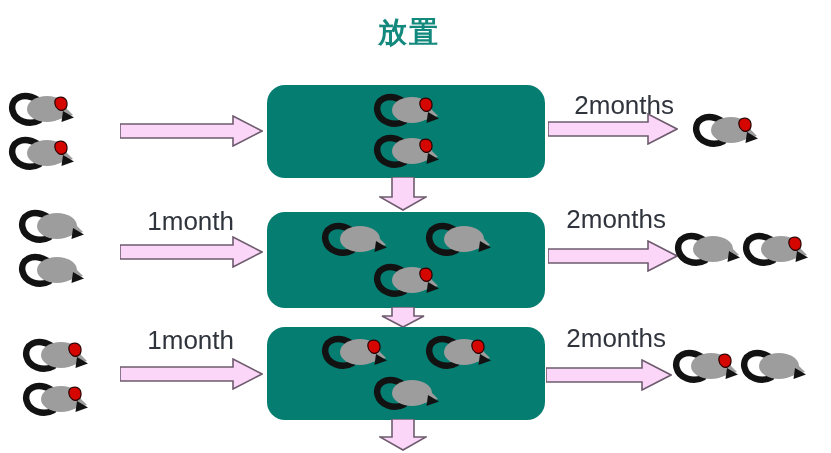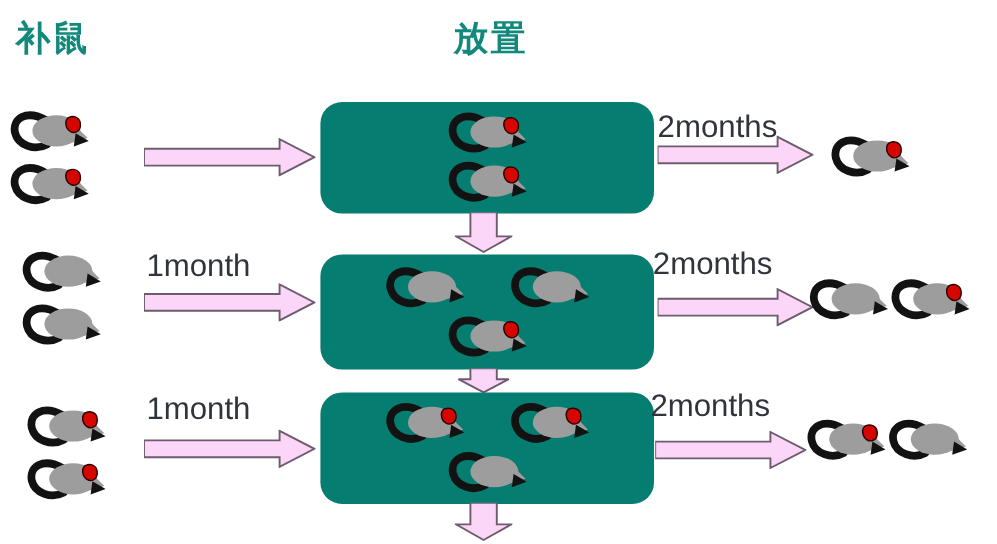--- a/index.html
+++ b/index.html
@@ -13,32 +13,31 @@
   }
   .box{
     position:absolute;background:var(--box-teal);border-radius:18px;
     display:flex;flex-direction:column;justify-content:center;align-items:center;gap:3px;
   }
   .box-row{display:flex;justify-content:center;align-items:center;gap:38px;}
   .mice-col{position:absolute;display:flex;flex-direction:column;gap:6px;}
   .mice-row{position:absolute;display:flex;flex-direction:row;gap:2px;align-items:center;}
   .time-label{
     position:absolute;font-size:26px;color:var(--time-label-color);
-    text-align:left;white-space:nowrap;
+    text-align:right;white-space:nowrap;
   }
   .arrow{position:absolute;display:block;}
   .arrow polygon{fill:var(--arrow-fill);stroke:var(--arrow-border);stroke-width:1.6;stroke-linejoin:miter;}
   .mouse{display:block;}
 </style>
 </head>
 <body>
 
 <div id="stage">
 
-  <div class="title" style="left:13px;top:13px;">补鼠</div>
   <div class="title" style="left:378px;top:13px;">放置</div>
 
   <div class="mice-col" style="left:8px;top:91px;">
       <svg class="mouse" width="66" height="38" viewBox="0 0 66 38">
     <path d="M30 9 C14 0 2 8 4.5 19.5 C7 30 21 35 31 29.5" fill="none" stroke="#121212" stroke-width="6.5" stroke-linecap="round"></path>
     <ellipse cx="39" cy="18" rx="20" ry="13" fill="#9d9d9d"></ellipse>
     <path d="M50 9 L65 24 L45 30 Z" fill="#9d9d9d"></path>
     <path d="M55 20 L66 26.5 L53.5 31 Z" fill="#121212"></path>
     <path d="M49 7 C55 4.5 59.5 8 59 14 C58.5 19 53.5 20.5 50.5 18.5 C46.5 16 45.5 9.5 49 7 Z" fill="#d50500" stroke="#2a0000" stroke-width="1.2"></path>
   </svg>

